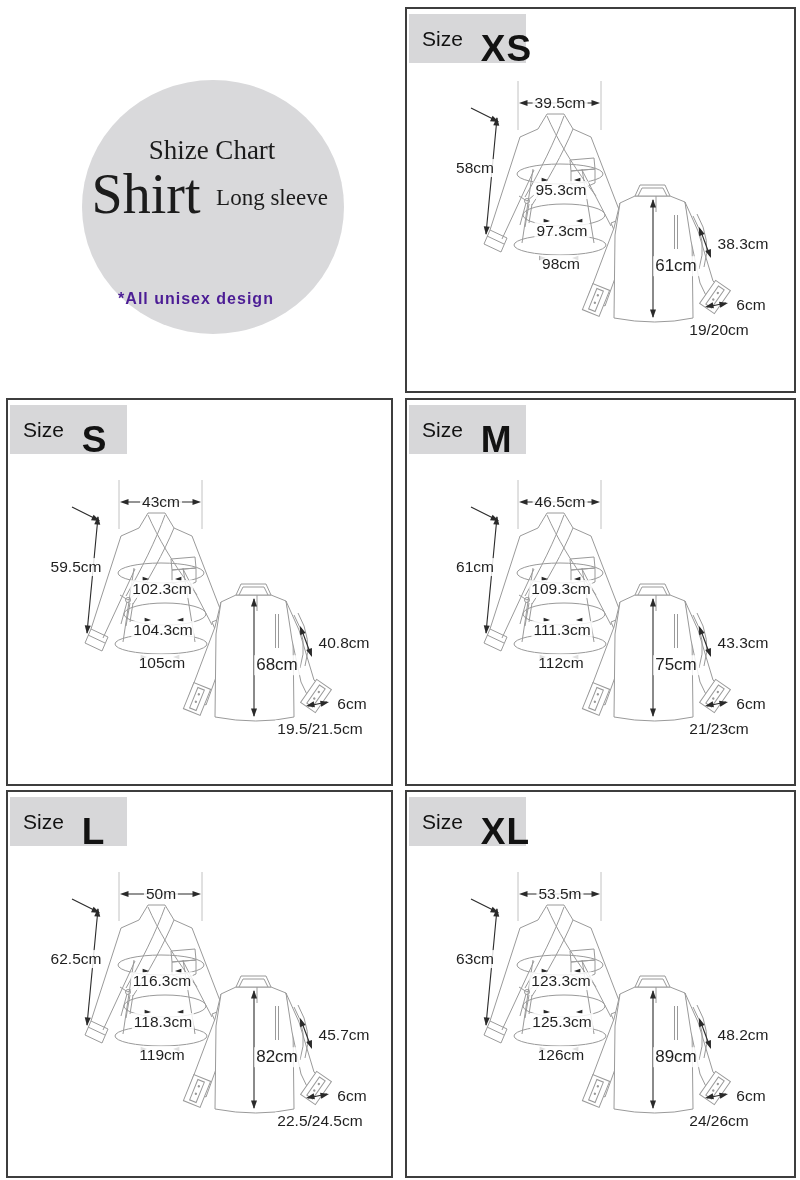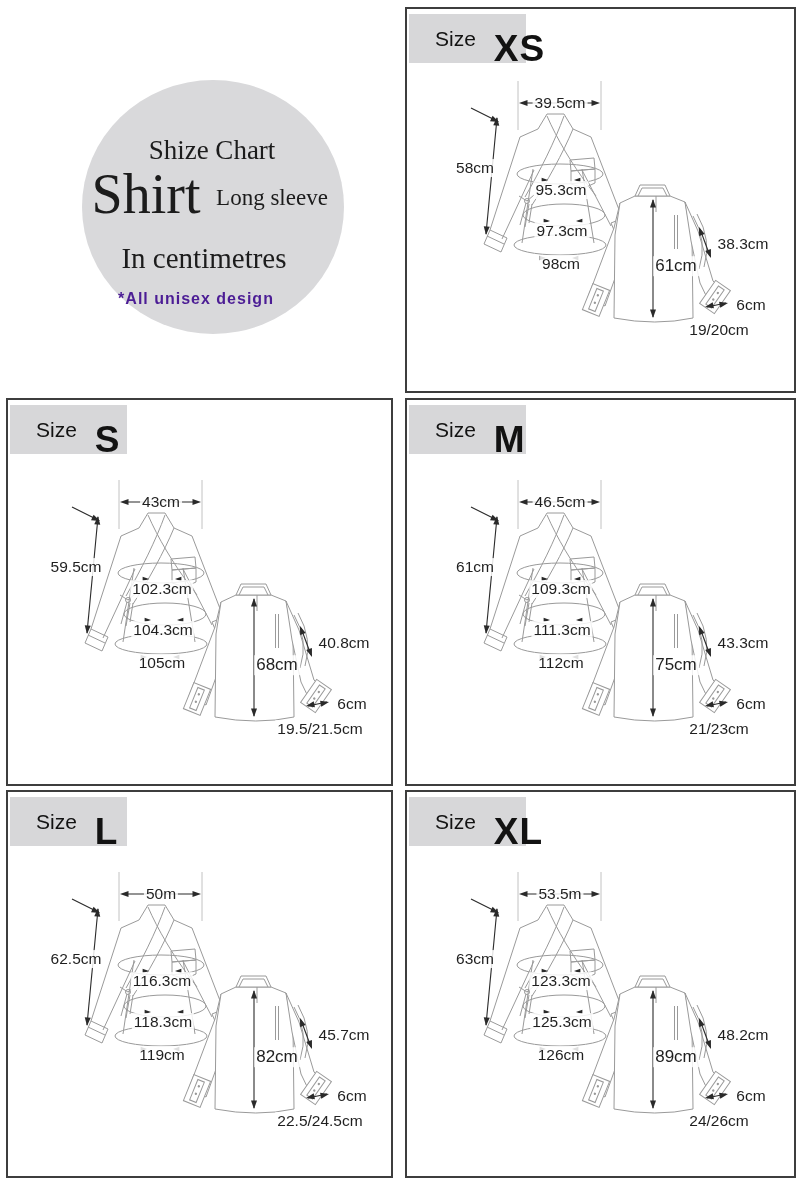--- a/index.html
+++ b/index.html
@@ -16,21 +16,21 @@
   .shize{left:130px;top:70px;font-family:"Liberation Serif",serif;font-size:27px;}
   .shirt-big{left:64px;top:114px;font-family:"Liberation Serif",serif;font-size:56px;}
   .long-sleeve{left:190px;top:118px;font-family:"Liberation Serif",serif;font-size:23px;}
   .in-cm{left:122px;top:178px;font-family:"Liberation Serif",serif;font-size:29px;}
   .unisex{left:114px;top:219px;font-size:16px;font-weight:700;letter-spacing:1px;}
 
   
   .panel{position:absolute;border:2px solid #3d3d3d;background:#fff;box-sizing:border-box;}
   .panel-header{
     position:absolute;left:2px;top:5px;width:117px;height:49px;background:#d7d7d9;
-    display:flex;align-items:center;padding-left:26px;box-sizing:border-box;
+    display:flex;align-items:center;padding-left:13px;box-sizing:border-box;
   }
   .size-word{font-size:21px;color:#121212;}
   .size-letter{font-size:37px;font-weight:700;color:#121212;margin-left:18px;letter-spacing:1px;margin-top:20px;}
   .diagram{position:absolute;left:36px;top:72px;width:350px;height:290px;}
   .diagram.hi{top:64px;}
   .diagram svg{position:absolute;left:0;top:0;}
   .meas{
     position:absolute;transform:translate(-50%,-50%);font-size:15.5px;color:#1f1f1f;
     white-space:nowrap;background:rgba(255,255,255,0.85);padding:0 2px;line-height:1.15;
   }
@@ -119,21 +119,20 @@
         <use href="#ah" transform="translate(129,185) rotate(180) scale(0.75)"></use>
       </g>
     </symbol>
   </defs>
 </svg>
 
 <div class="intro-circle">
   <div class="intro-line shize">Shize Chart</div>
   <div class="intro-line shirt-big">Shirt</div>
   <div class="intro-line long-sleeve">Long sleeve</div>
-  <div class="intro-line in-cm">In centimetres</div>
   <div class="intro-line unisex" style="color:#4c1d95">*All unisex design</div>
 </div>
 
 <section class="panel" style="left:405px;top:7px;width:391px;height:386px">
   <div class="panel-header">
     <span class="size-word">Size</span>
     <span class="size-letter">XS</span>
   </div>
   <div class="diagram hi">
     <svg width="350" height="290" viewBox="0 0 350 290">

